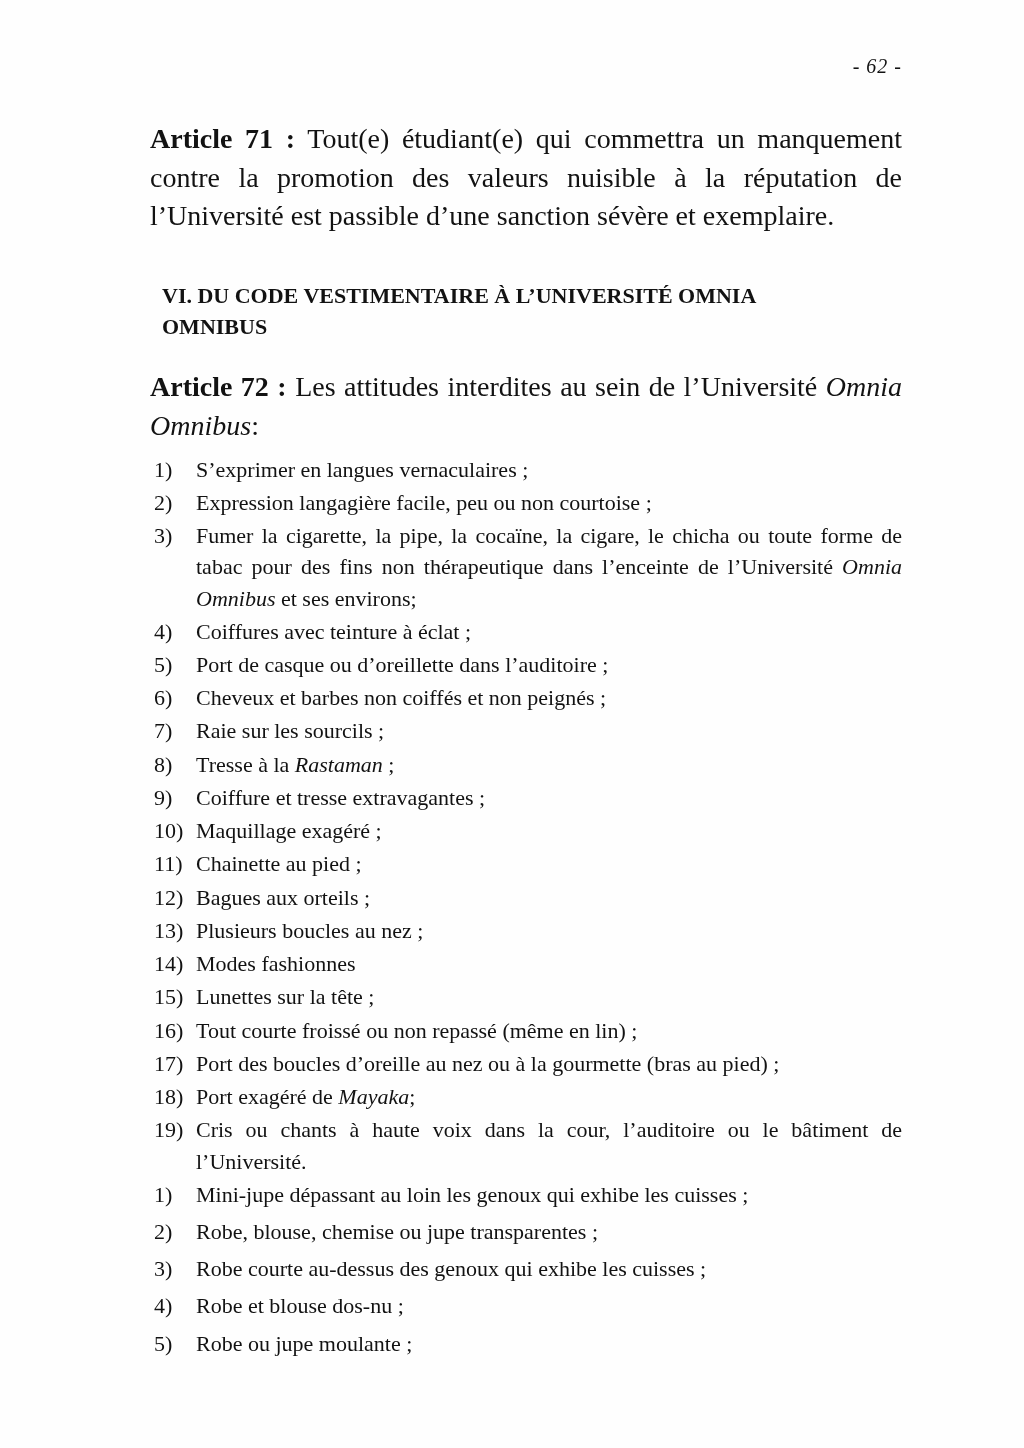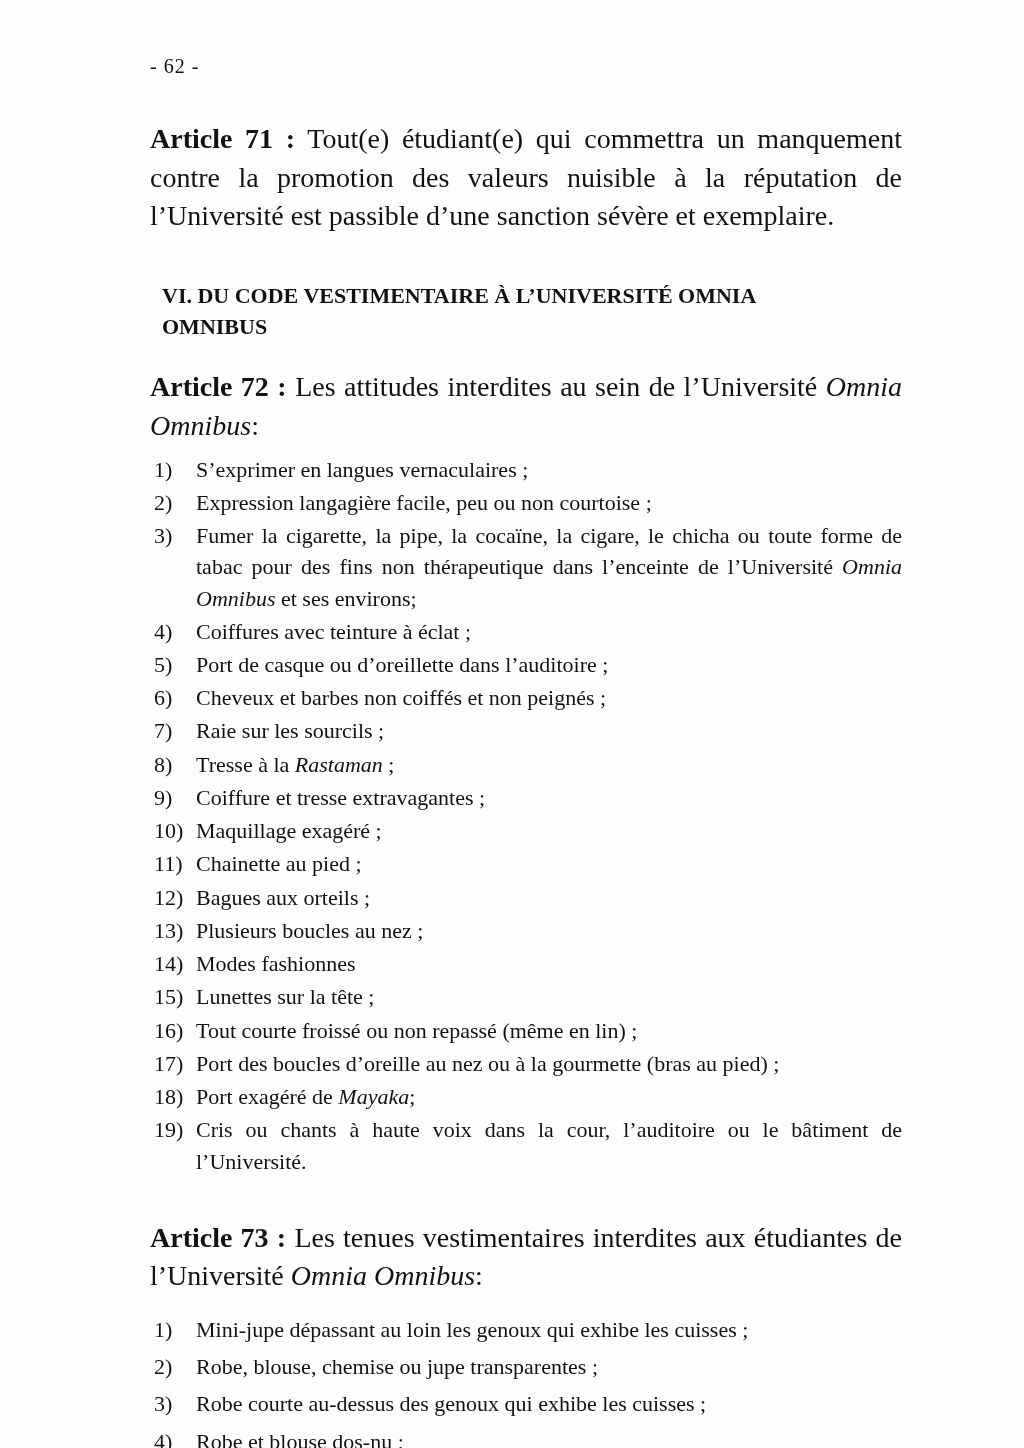--- a/index.html
+++ b/index.html
@@ -12,24 +12,25 @@
     width: 1024px;
     height: 1448px;
     box-sizing: border-box;
     background: #fefefe;
     color: #121212;
     font-family: "Liberation Serif", "DejaVu Serif", serif;
     padding: 55px 122px 0 150px;
     overflow: hidden;
   }
   .page-number {
-    text-align: left;
+    text-align: right;
     font-size: 20px;
     letter-spacing: 1px;
     margin-bottom: 42px;
+    font-style: italic;
   }
   .para {
     font-size: 28px;
     line-height: 1.38;
     text-align: justify;
     margin: 0;
   }
   .para b { font-weight: bold; }
   .article71 { margin-bottom: 44px; }
   .heading {
@@ -154,24 +155,20 @@
       <div class="li">
         <span class="num">18)</span>
         <div class="txt">Port exagéré de <i>Mayaka</i>;</div>
       </div>
       <div class="li">
         <span class="num">19)</span>
         <div class="txt">Cris ou chants à haute voix dans la cour, l’auditoire ou le bâtiment de l’Université.</div>
       </div>
     </div>
 
-  <p class="para intro73">
-    <b>Article 73 :</b>
-    <span>Les tenues vestimentaires interdites aux étudiantes de l’Université <i>Omnia Omnibus</i>:</span>
-  </p>
 
   <div class="list list73">
       <div class="li">
         <span class="num">1)</span>
         <div class="txt">Mini-jupe dépassant au loin les genoux qui exhibe les cuisses ;</div>
       </div>
       <div class="li">
         <span class="num">2)</span>
         <div class="txt">Robe, blouse, chemise ou jupe transparentes ;</div>
       </div>

